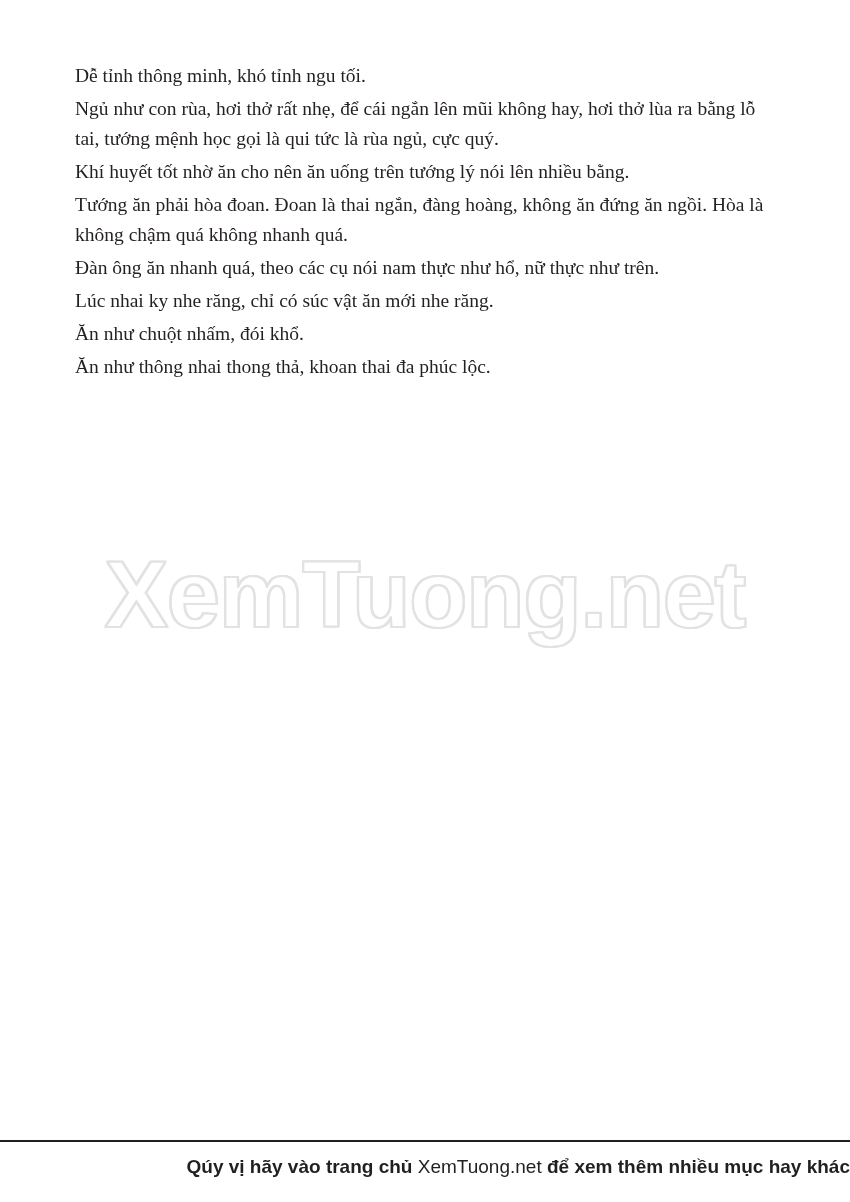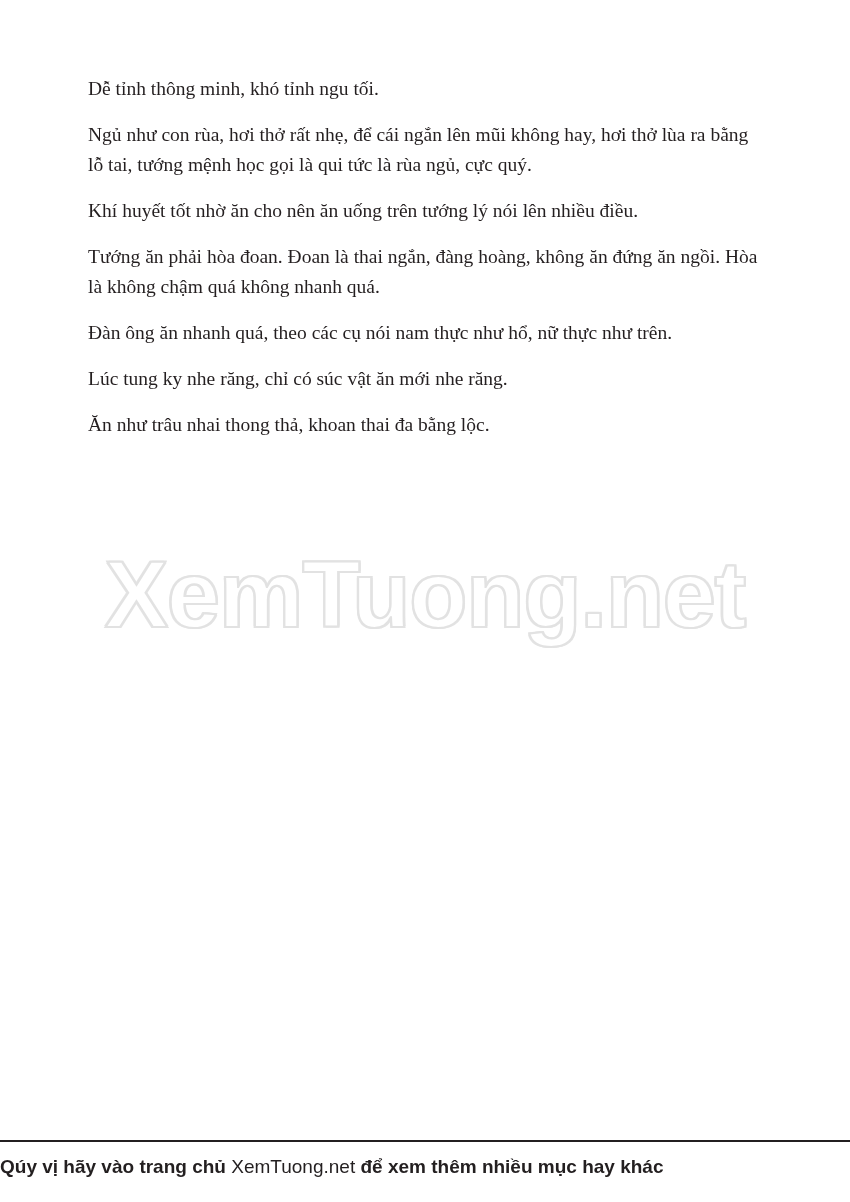--- a/index.html
+++ b/index.html
@@ -28,21 +28,21 @@
     left: 72px;
     top: 58px;
     width: 710px;
     font-size: 19.5px;
     line-height: 30px;
     color: #241f20;
     white-space: normal;
   }
 
   .body-text p {
-    margin: 16px;
+    margin: 3px;
     padding: 0;
     text-indent: 0;
   }
 
   
   .watermark {
     position: absolute;
     left: 0;
     top: 540px;
     width: 850px;
@@ -69,45 +69,46 @@
     top: 1140px;
     width: 850px;
     height: 2px;
     background: #231f20;
   }
   .footer {
     position: absolute;
     left: 0;
     top: 1156px;
     width: 850px;
-    text-align: left;
+    text-align: right;
     font-family: "Liberation Sans", sans-serif;
     font-size: 19px;
     font-weight: bold;
     color: #231f20;
     white-space: nowrap;
   }
   .footer .brand {
     font-weight: normal;
     color: #231f20;
   }
 </style>
 </head>
 <body>
 
 <div class="page">
 
   <div class="body-text">
     <p>Dễ tỉnh thông minh, khó tỉnh ngu tối.</p>
     <p>Ngủ như con rùa, hơi thở rất nhẹ, để cái ngắn lên mũi không hay, hơi thở lùa ra bằng lỗ tai, tướng mệnh học gọi là qui tức là rùa ngủ, cực quý.</p>
-    <p>Khí huyết tốt nhờ ăn cho nên ăn uống trên tướng lý nói lên nhiều điều.</p>
+    <p>Khí huyết tốt nhờ ăn cho nên ăn uống trên tướng lý nói lên nhiều bằng.</p>
     <p>Tướng ăn phải hòa đoan. Đoan là thai ngắn, đàng hoàng, không ăn đứng ăn ngồi. Hòa là không chậm quá không nhanh quá.</p>
     <p>Đàn ông ăn nhanh quá, theo các cụ nói nam thực như hổ, nữ thực như trên.</p>
-    <p>Lúc tung ky nhe răng, chỉ có súc vật ăn mới nhe răng.</p>
-    <p>Ăn như trâu nhai thong thả, khoan thai đa bằng lộc.</p>
+    <p>Lúc nhai ky nhe răng, chỉ có súc vật ăn mới nhe răng.</p>
+    <p>Ăn như chuột nhấm, đói khổ.</p>
+    <p>Ăn như thông nhai thong thả, khoan thai đa phúc lộc.</p>
   </div>
 
   <div class="watermark">XemTuong.net</div>
 
   <div class="footer-rule"></div>
 
   <div class="footer">
     <span>Qúy vị hãy vào trang chủ </span><span class="brand">XemTuong.net</span><span> để xem thêm nhiều mục hay khác</span>
   </div>
 

